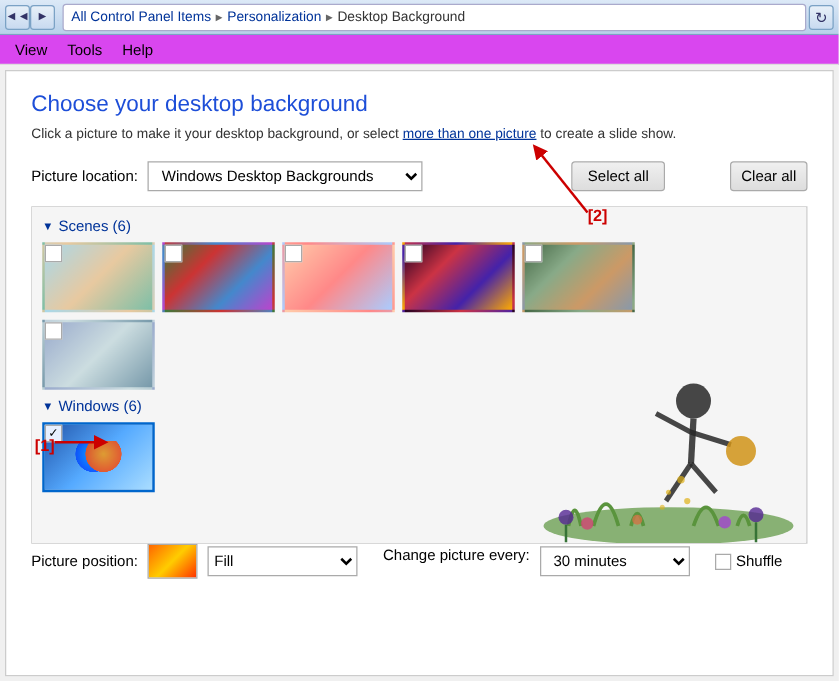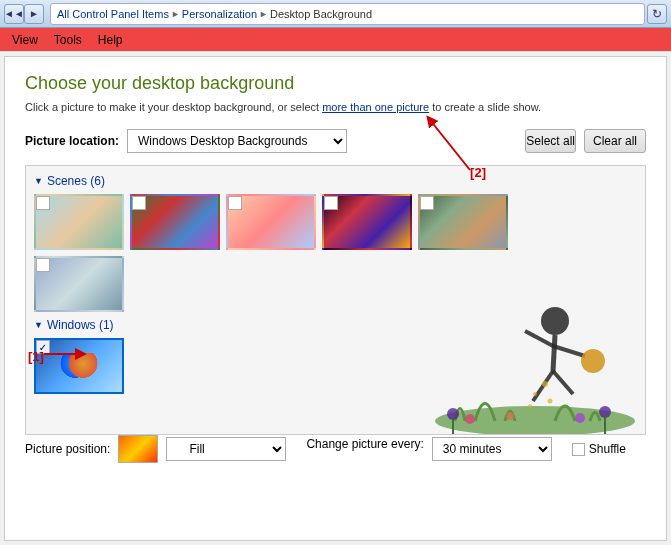--- a/index.html
+++ b/index.html
@@ -42,21 +42,21 @@
       background: linear-gradient(to bottom, #e8f0f8, #c8daf0);
       border: 1px solid #7ba2c5;
       border-radius: 3px;
       width: 20px; height: 20px;
       display: flex; align-items: center; justify-content: center;
       cursor: pointer; font-size: 12px; color: #336; margin-left: 2px;
     }
 
     
     .menubar {
-      background: #ef4444;
+      background: #d946ef;
       height: 24px;
       display: flex;
       align-items: center;
       padding: 0 4px;
       border-bottom: 1px solid #ddd;
     }
     .menu-item {
       padding: 2px 8px;
       cursor: pointer;
       font-size: 12px;
@@ -69,40 +69,40 @@
       padding: 16px 20px 12px 20px;
       border: 1px solid #ccc;
       margin: 4px;
       height: calc(100% - 28px - 24px - 8px);
       position: relative;
       overflow: hidden;
     }
 
     .page-title {
       font-size: 18px;
-      color: #4d7c0f;
+      color: #1d4ed8;
       font-weight: normal;
       margin-bottom: 6px;
     }
 
     .subtitle {
       font-size: 11px;
       color: #333;
       margin-bottom: 14px;
       line-height: 1.4;
     }
 
     
     .location-row {
       display: flex;
       align-items: center;
       gap: 8px;
       margin-bottom: 12px;
     }
-    .location-label { font-size: 12px; color: #000; white-space: nowrap; font-weight: bold; }
+    .location-label { font-size: 12px; color: #000; white-space: nowrap; }
     .location-dropdown {
       border: 1px solid #aaa;
       background: white;
       padding: 2px 24px 2px 6px;
       font-size: 12px;
       width: 220px;
       height: 24px;
       position: relative;
       display: flex; align-items: center; cursor: pointer;
       appearance: none;
@@ -124,34 +124,35 @@
       padding: 2px 12px;
       font-size: 12px;
       cursor: pointer;
       height: 24px;
       color: #000;
     }
     .select-all-btn {
       background: linear-gradient(to bottom, #f0f0f0, #ddd);
       border: 1px solid #aaa;
       border-radius: 3px;
-      padding: 2px 0;
+      padding: 2px 12px;
       font-size: 12px;
       cursor: pointer;
       height: 24px;
       margin-left: auto;
     }
     .clear-btn {
       background: linear-gradient(to bottom, #f0f0f0, #ddd);
       border: 1px solid #aaa;
       border-radius: 3px;
       padding: 2px 8px;
       font-size: 12px;
       cursor: pointer;
       height: 24px;
+      margin-left: 44px;
     }
 
     
     .image-grid-area {
       border: 1px solid #ccc;
       background: #f5f5f5;
       padding: 8px;
       height: 270px;
       overflow-y: auto;
       position: relative;
@@ -215,21 +216,21 @@
     .position-group { display: flex; align-items: center; gap: 8px; }
     .position-label { font-size: 12px; color: #000; }
     .position-preview {
       width: 40px; height: 28px;
       background: linear-gradient(135deg, #ff6600, #ffcc00, #ff3300);
       border: 1px solid #aaa;
     }
     .position-dropdown {
       border: 1px solid #aaa;
       background: white;
-      padding: 2px 18px;
+      padding: 2px 0;
       font-size: 12px;
       width: 120px;
       height: 24px;
     }
     .change-group { display: flex; align-items: flex-start; gap: 8px; }
     .change-label { font-size: 12px; }
     .change-dropdown {
       border: 1px solid #aaa;
       background: white;
       padding: 2px 6px;
@@ -326,21 +327,21 @@
     </div>
     <div class="image-row">
       <div class="thumb-wrap">
         <div class="thumb thumb-6"></div>
         <div class="thumb-check"></div>
       </div>
     </div>
 
     <div class="category-header" style="margin-top:6px;">
       <span style="font-size:9px;">▼</span>
-      <span>Windows (1)</span>
+      <span>Windows (6)</span>
     </div>
     <div class="image-row">
       <div class="thumb-wrap">
         <div class="thumb thumb-win selected" style="display:flex;align-items:center;justify-content:center;">
           <div style="width:40px;height:26px;background:radial-gradient(circle at 60% 40%, #ff9900, #ff4400 50%, transparent 51%), radial-gradient(circle at 40% 40%, #00aaff, #0044ff 50%, transparent 51%);opacity:0.8;border-radius:3px;"></div>
         </div>
         <div class="thumb-check" style="background:#e8f0ff;">✓</div>
       </div>
     </div>
 

